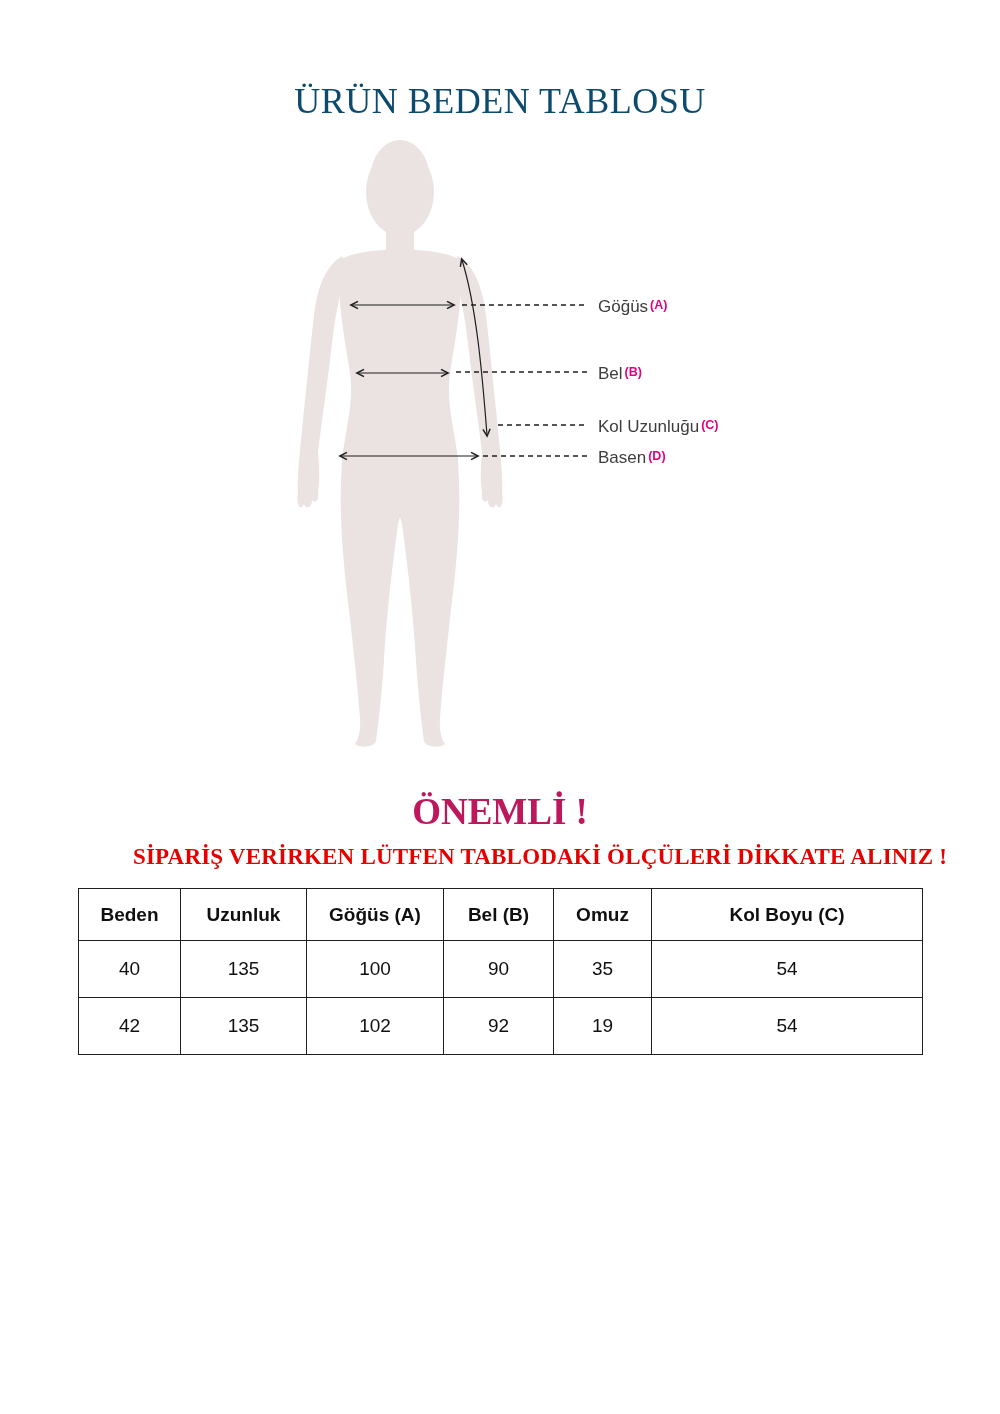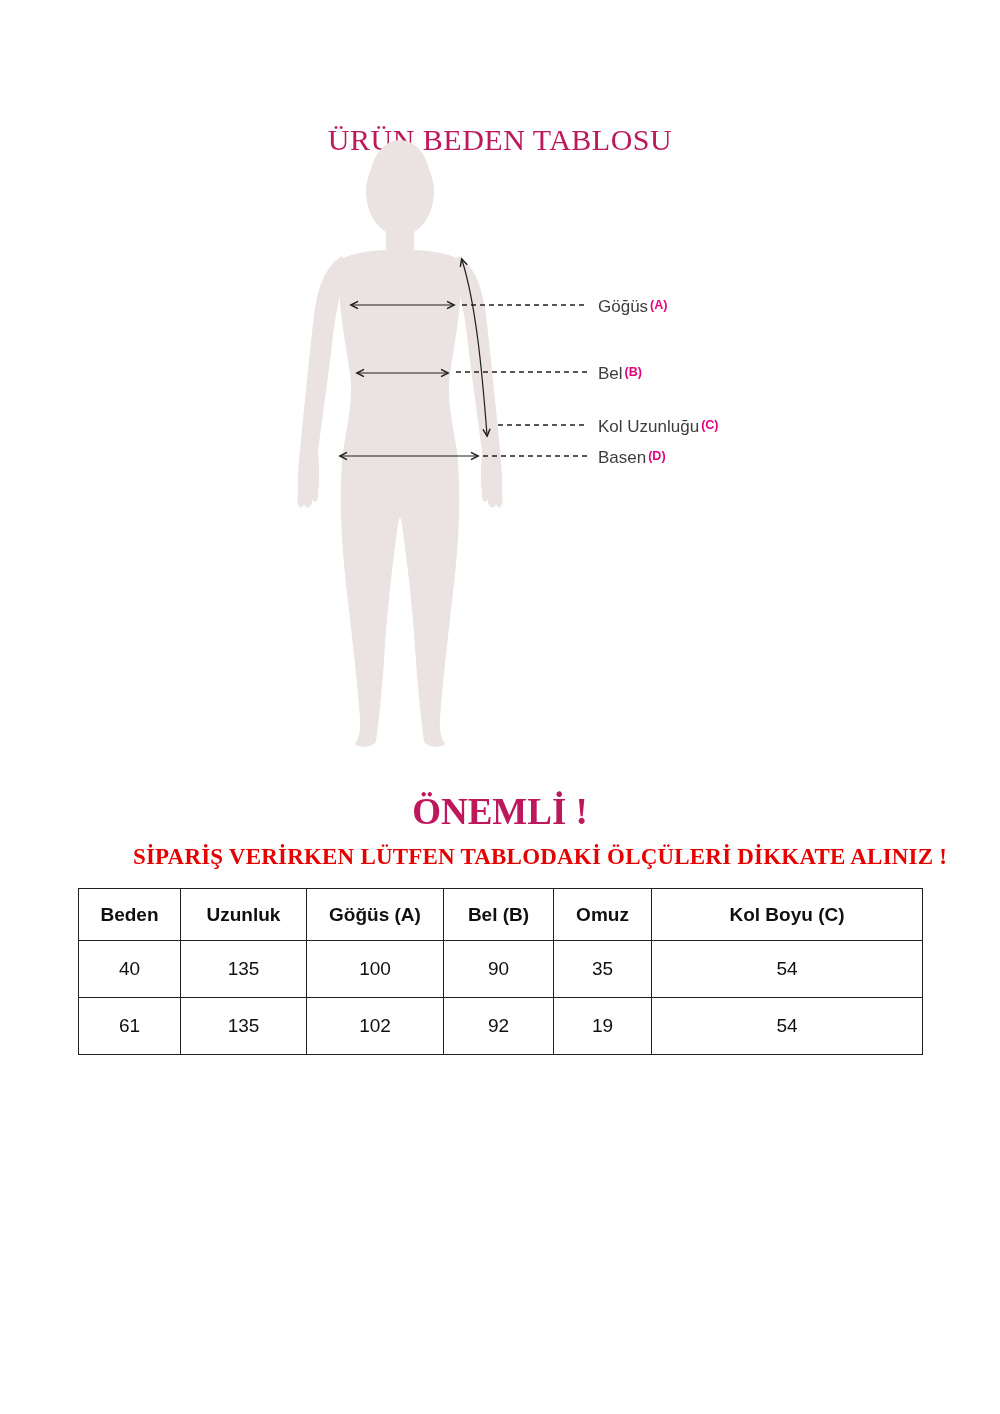--- a/index.html
+++ b/index.html
@@ -6,23 +6,22 @@
   html,body { background:#ffffff; }
   body { font-family:"Liberation Sans", sans-serif; }
   .page {
     position:relative; width:1000px; height:1414px;
     background:#ffffff; margin:0 auto; overflow:hidden;
   }
   .page-title {
     position:absolute; top:80px; left:0; width:100%;
     text-align:center;
     font-family:"Liberation Serif", serif;
-    font-size:30px; font-weight:500; color:#be185d;
+    font-size:36px; font-weight:500; color:#0c4a6e;
     letter-spacing:0.5px;
-    margin-top:43px;
   }
   .diagram-svg { position:absolute; left:200px; top:130px; width:400px; height:648px; }
   .fig-label {
     position:absolute; left:598px;
     font-size:17px; color:#3d3d3d; white-space:nowrap; line-height:20px;
   }
   .fig-label .pink {
     color:#e6007e; font-size:12.5px; font-weight:700;
     vertical-align:3px; margin-left:2px;
   }
@@ -170,21 +169,21 @@
     <tbody>
       <tr>
         <td>40</td>
         <td>135</td>
         <td>100</td>
         <td>90</td>
         <td>35</td>
         <td>54</td>
       </tr>
       <tr>
-        <td>61</td>
+        <td>42</td>
         <td>135</td>
         <td>102</td>
         <td>92</td>
         <td>19</td>
         <td>54</td>
       </tr>
     </tbody>
   </table>
 
 </div>

